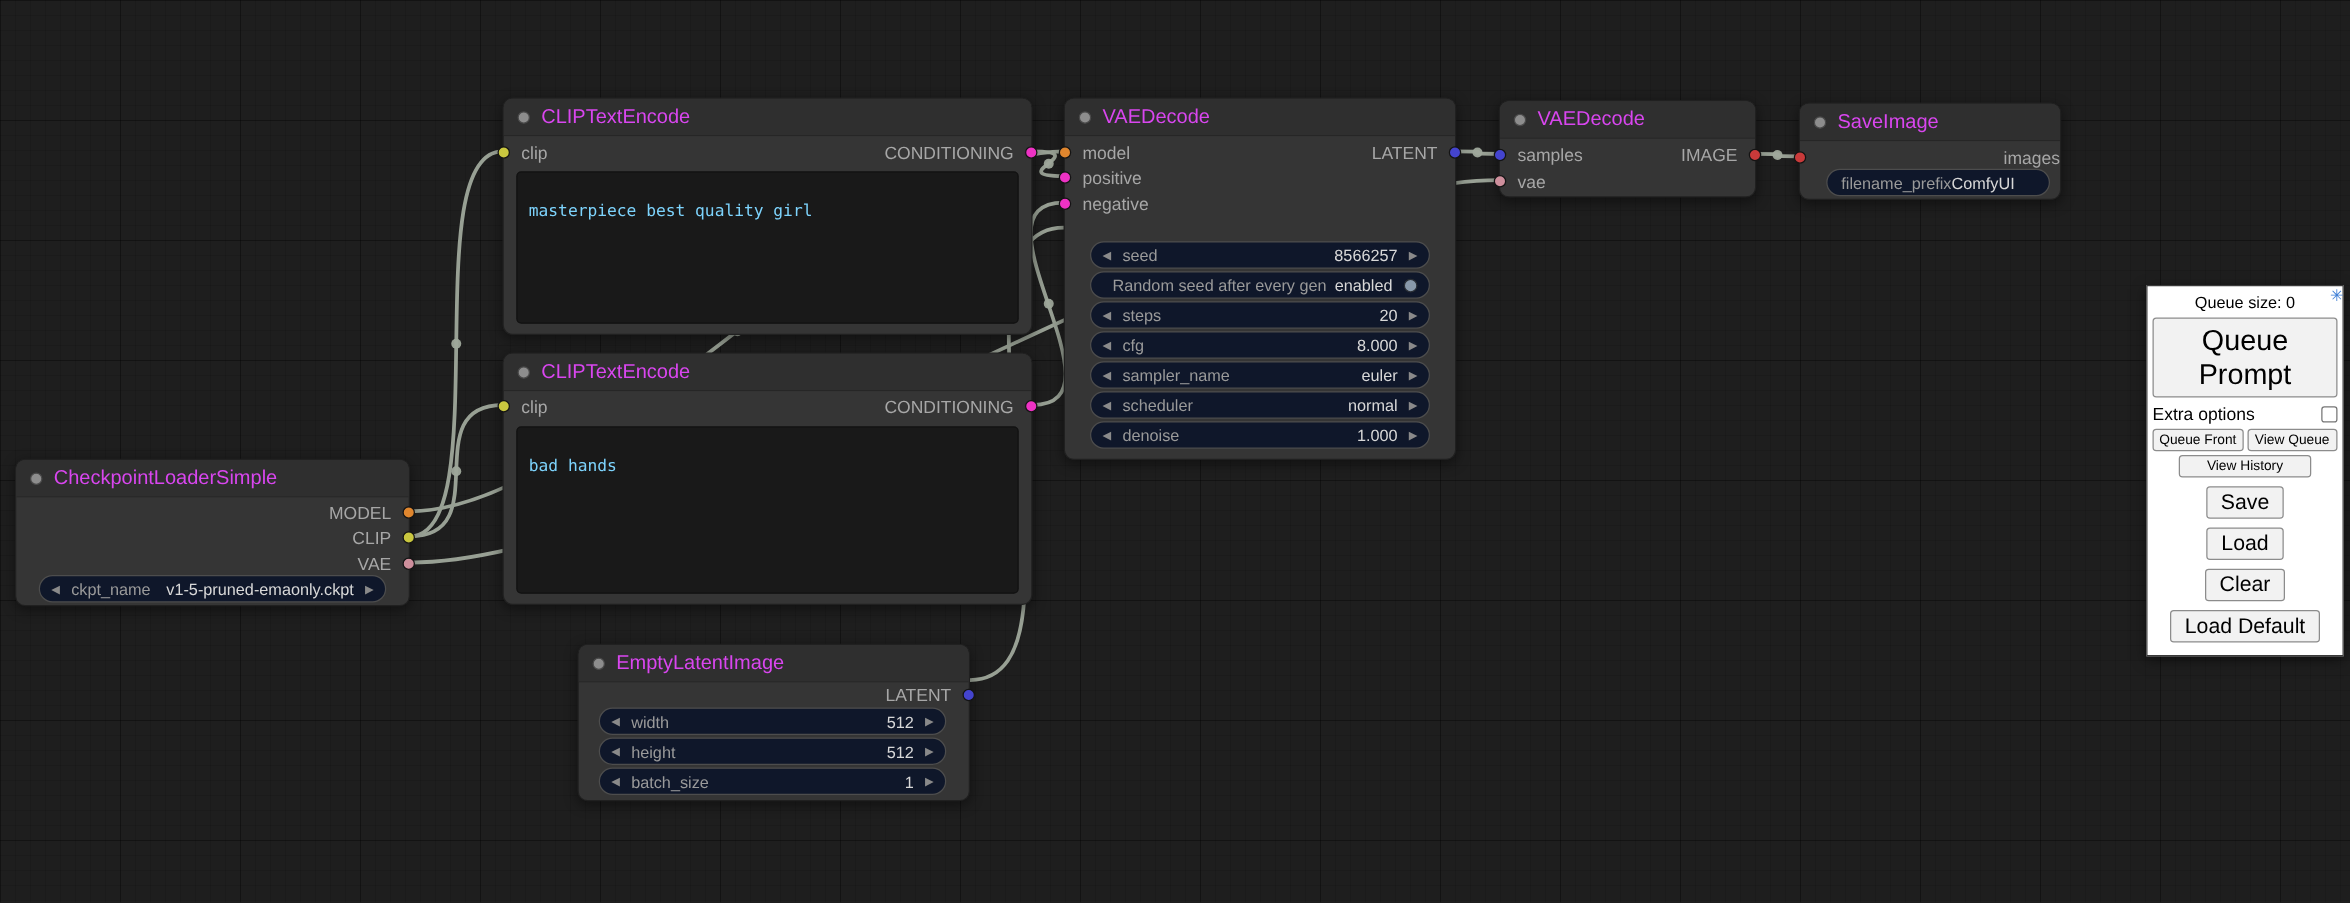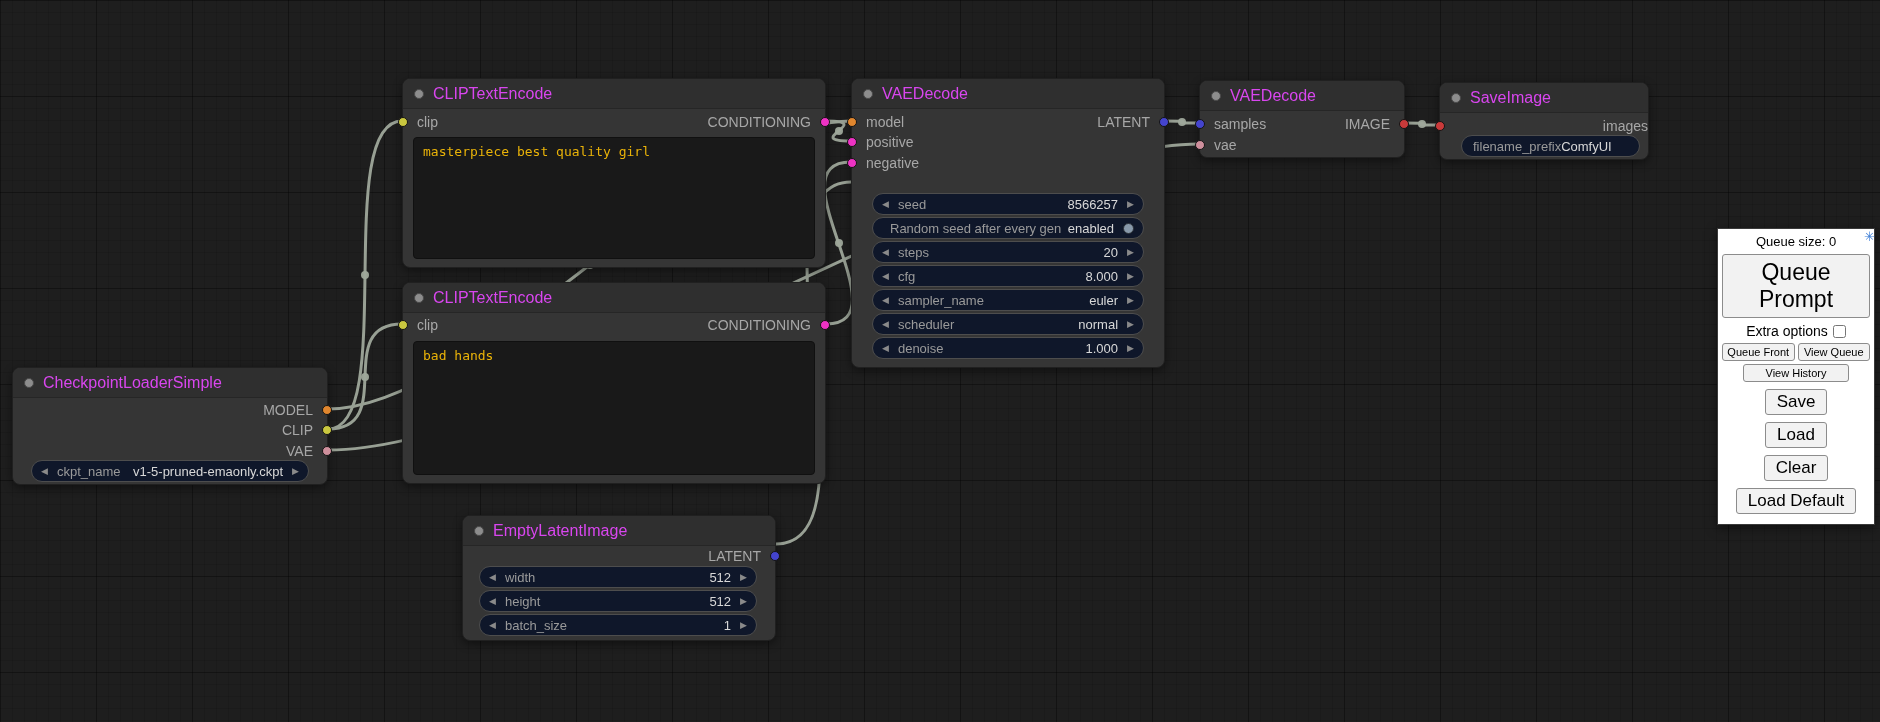--- a/index.html
+++ b/index.html
@@ -45,37 +45,37 @@
     position:absolute;left:20px;right:20px;height:22px;background:#0f172a;
     border:1px solid #4d4d4d;border-radius:11px;display:flex;align-items:center;
     padding:0 9px;box-sizing:border-box;font-size:13px;color:#c9c9c9;white-space:nowrap;
   }
   .arrow{color:#8a8a8a;font-size:9px;flex:none;line-height:1;}
   .wlabel{color:#9a9a9a;margin-left:9px;flex:none;}
   .wvalue{margin-left:auto;margin-right:9px;color:#d8d8d8;}
   .toggle-dot{width:11px;height:11px;border-radius:50%;background:#8899AA;border:1px solid #2a2f36;flex:none;box-sizing:border-box;}
   .prompt{
     position:absolute;left:10px;right:10px;background:#191919;border:1px solid #101010;
-    border-radius:4px;color:#eab308;font-family:"DejaVu Sans Mono",monospace;font-size:13px;
-    padding:6px 9px;resize:none;box-sizing:border-box;outline:none;overflow:hidden;
+    border-radius:4px;color:#7dd3fc;font-family:"DejaVu Sans Mono",monospace;font-size:13px;
+    padding:24px 9px;resize:none;box-sizing:border-box;outline:none;overflow:hidden;
   }
   
   .menu{
     position:absolute;left:1717px;top:228px;width:158px;background:#ffffff;
     border:1px solid #3a3a3a;z-index:3;color:#000;text-align:center;
     padding:3px 4px 10px;box-sizing:border-box;box-shadow:0 3px 10px rgba(0,0,0,.5);
   }
   .menu button{
     font-family:"Liberation Sans",sans-serif;background:#f2f2f2;border:1px solid #8c8c8c;
     border-radius:3px;color:#000;cursor:pointer;
   }
   .qsize{font-size:13px;padding:2px 0 3px;position:relative;}
   .settings-ic{position:absolute;right:-1px;top:0;font-size:13px;color:#3f7fd6;cursor:pointer;}
   .qp{width:100%;font-size:23px;padding:4px 0;margin:2px 0 3px;}
-  .extra{font-size:14px;margin:2px 0 4px;display:flex;justify-content:center;align-items:center;gap:5px;}
+  .extra{font-size:14px;margin:2px 0 4px;display:flex;justify-content:space-between;align-items:center;gap:5px;}
   .extra input{width:13px;height:13px;margin:0;}
   .pair{display:flex;gap:3px;margin:0 0 3px;}
   .pair button{flex:1;font-size:11px;padding:2px 0;}
   .vh{width:72%;font-size:11px;padding:2px 0;margin:0 auto;display:block;}
   .big{display:block;margin:7px auto 0;font-size:17px;padding:2px 11px;}
 </style>
 </head>
 <body>
 
 <div class="canvas">

